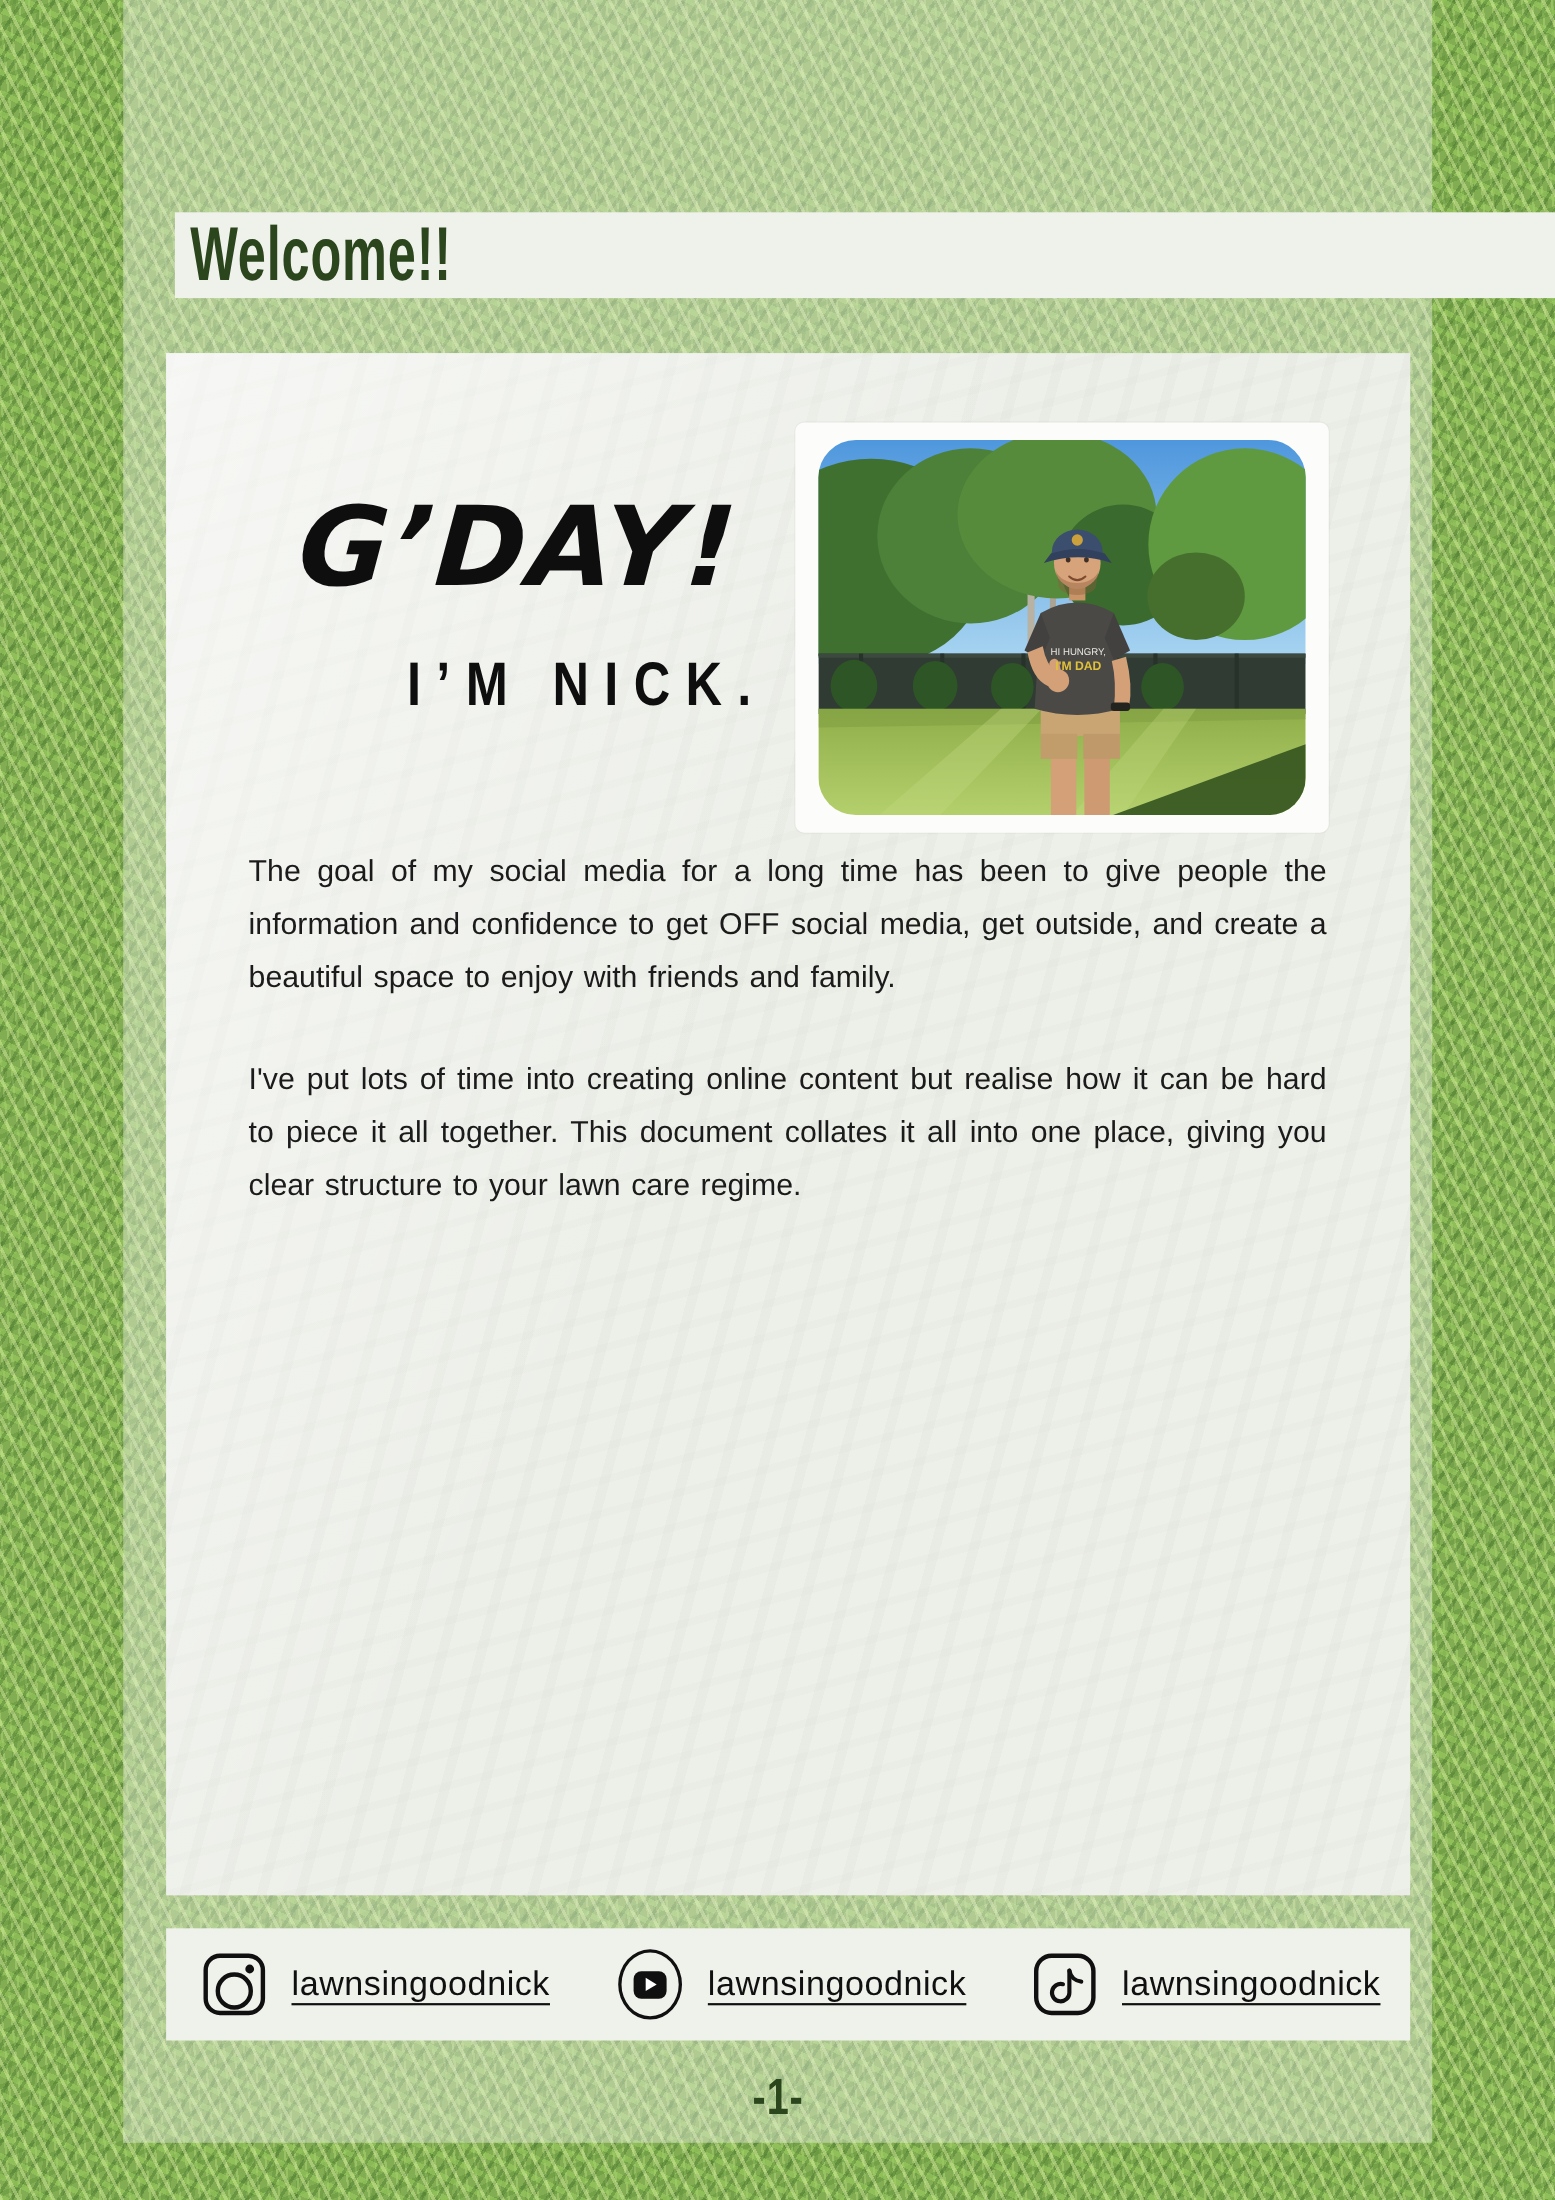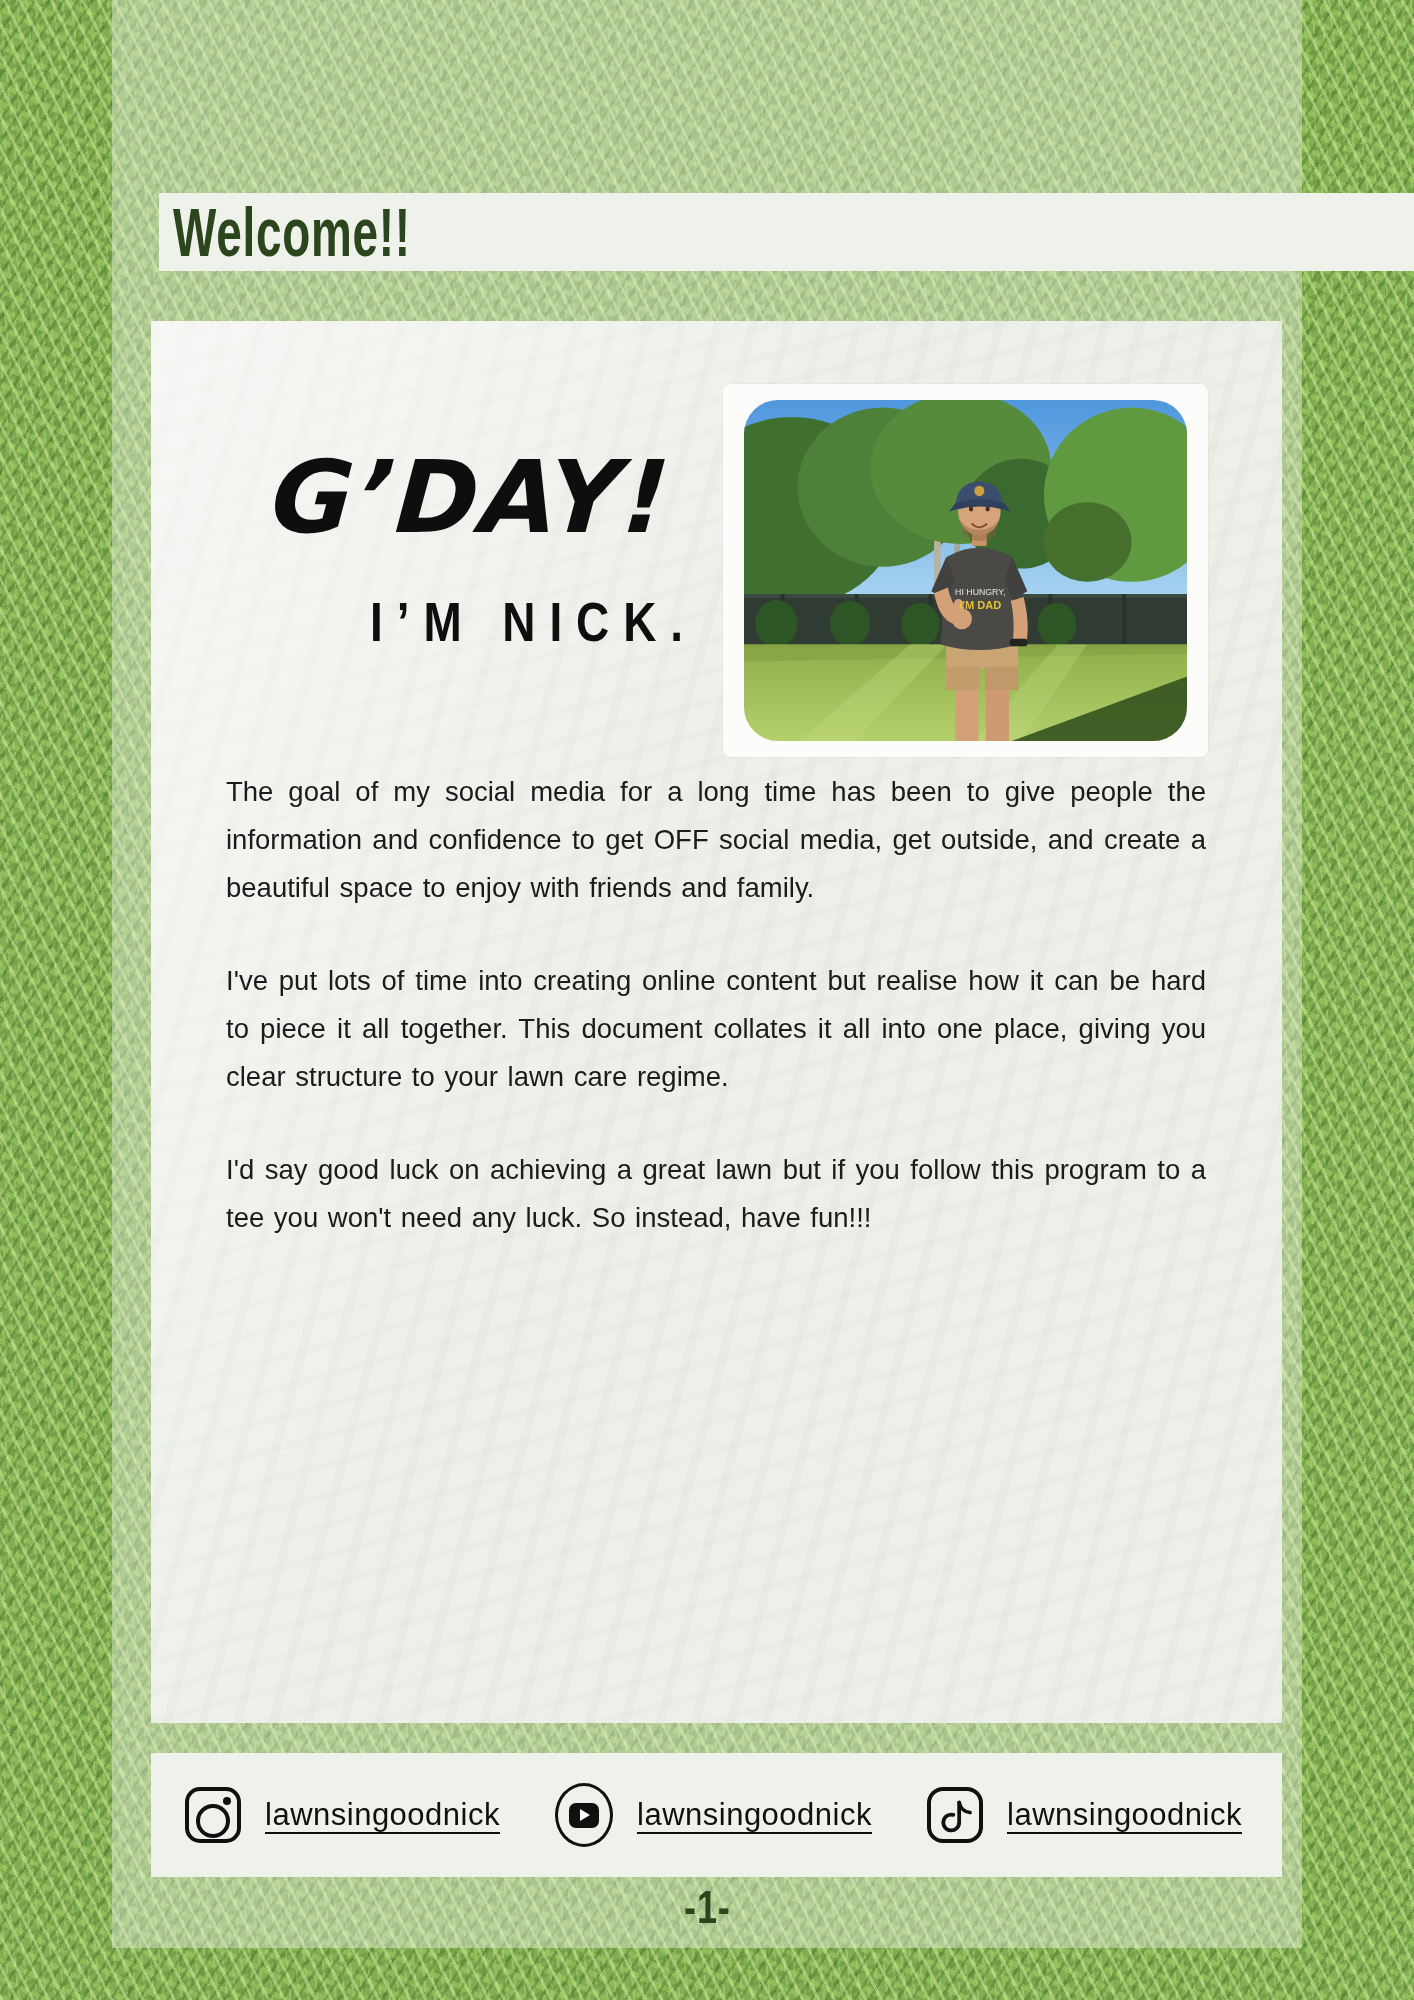--- a/index.html
+++ b/index.html
@@ -36,23 +36,23 @@
     font-size:56px;font-weight:700;color:#0e0e0e;line-height:1;white-space:nowrap;}
   .intro .squeeze{display:inline-block;transform:scaleX(.82);transform-origin:0 50%;letter-spacing:17px;}
   .photo-frame{position:absolute;left:723px;top:384px;width:485px;height:373px;
     background:#fcfcfa;border-radius:8px;display:flex;align-items:center;justify-content:center;
     box-shadow:0 0 0 1px rgba(0,0,0,.03);}
   .photo{width:443px;height:341px;border-radius:34px;overflow:hidden;display:block;}
   .bodycopy{position:absolute;left:226px;top:768px;width:980px;
     font-size:27.5px;line-height:48px;color:#1b1b1b;text-align:justify;}
   .bodycopy p{margin:0 0 45px 0;word-spacing:2px;}
   .bodycopy p:last-child{margin-bottom:0;}
-  .social-bar{position:absolute;left:151px;top:1753px;width:1131px;height:124px;
+  .social-bar{position:absolute;left:151px;top:1753px;width:1131px;height:102px;
     background:#eff1eb;display:flex;align-items:center;justify-content:space-between;
-    padding:0 40px 0 34px;box-sizing:border-box;}
+    padding:0 27px 0 34px;box-sizing:border-box;}
   .social{display:flex;align-items:center;gap:24px;text-decoration:none;color:#101010;cursor:pointer;}
   .handle{font-size:31px;color:#101010;text-decoration:underline;
     text-underline-offset:7px;text-decoration-thickness:2px;letter-spacing:.5px;}
   
   .ig{position:relative;width:56px;height:56px;border:4px solid #101010;border-radius:15px;box-sizing:border-box;}
   .ig .lens{position:absolute;left:7px;top:13px;width:26px;height:26px;border:4px solid #101010;border-radius:50%;}
   .ig .dot{position:absolute;right:6px;top:6px;width:8px;height:8px;background:#101010;border-radius:50%;}
   
   .yt{position:relative;width:58px;height:64px;border:3px solid #101010;border-radius:50%;box-sizing:border-box;
     display:flex;align-items:center;justify-content:center;}
@@ -157,21 +157,20 @@
         <circle cx="255" cy="96" r="5.5" fill="#caa13c"></circle>
         <text x="256" y="206" text-anchor="middle" font-family="Liberation Sans, sans-serif" font-size="9.5" fill="#e9e7e1">HI HUNGRY,</text>
         <text x="256" y="221" text-anchor="middle" font-family="Liberation Sans, sans-serif" font-size="12" font-weight="bold" fill="#e0c23a">I'M DAD</text>
       </g>
     </svg>
   </div>
 
   <div class="bodycopy">
     <p>The goal of my social media for a long time has been to give people the information and confidence to get OFF social media, get outside, and create a beautiful space to enjoy with friends and family.</p>
     <p>I've put lots of time into creating online content but realise how it can be hard to piece it all together. This document collates it all into one place, giving you clear structure to your lawn care regime.</p>
-    <p>I'd say good luck on achieving a great lawn but if you follow this program to a tee you won't need any luck. So instead, have fun!!!</p>
   </div>
 
   <footer class="social-bar">
     <a class="social">
       <span class="ig">
         <span class="lens"></span>
         <span class="dot"></span>
       </span>
       <span class="handle">lawnsingoodnick</span>
     </a>

